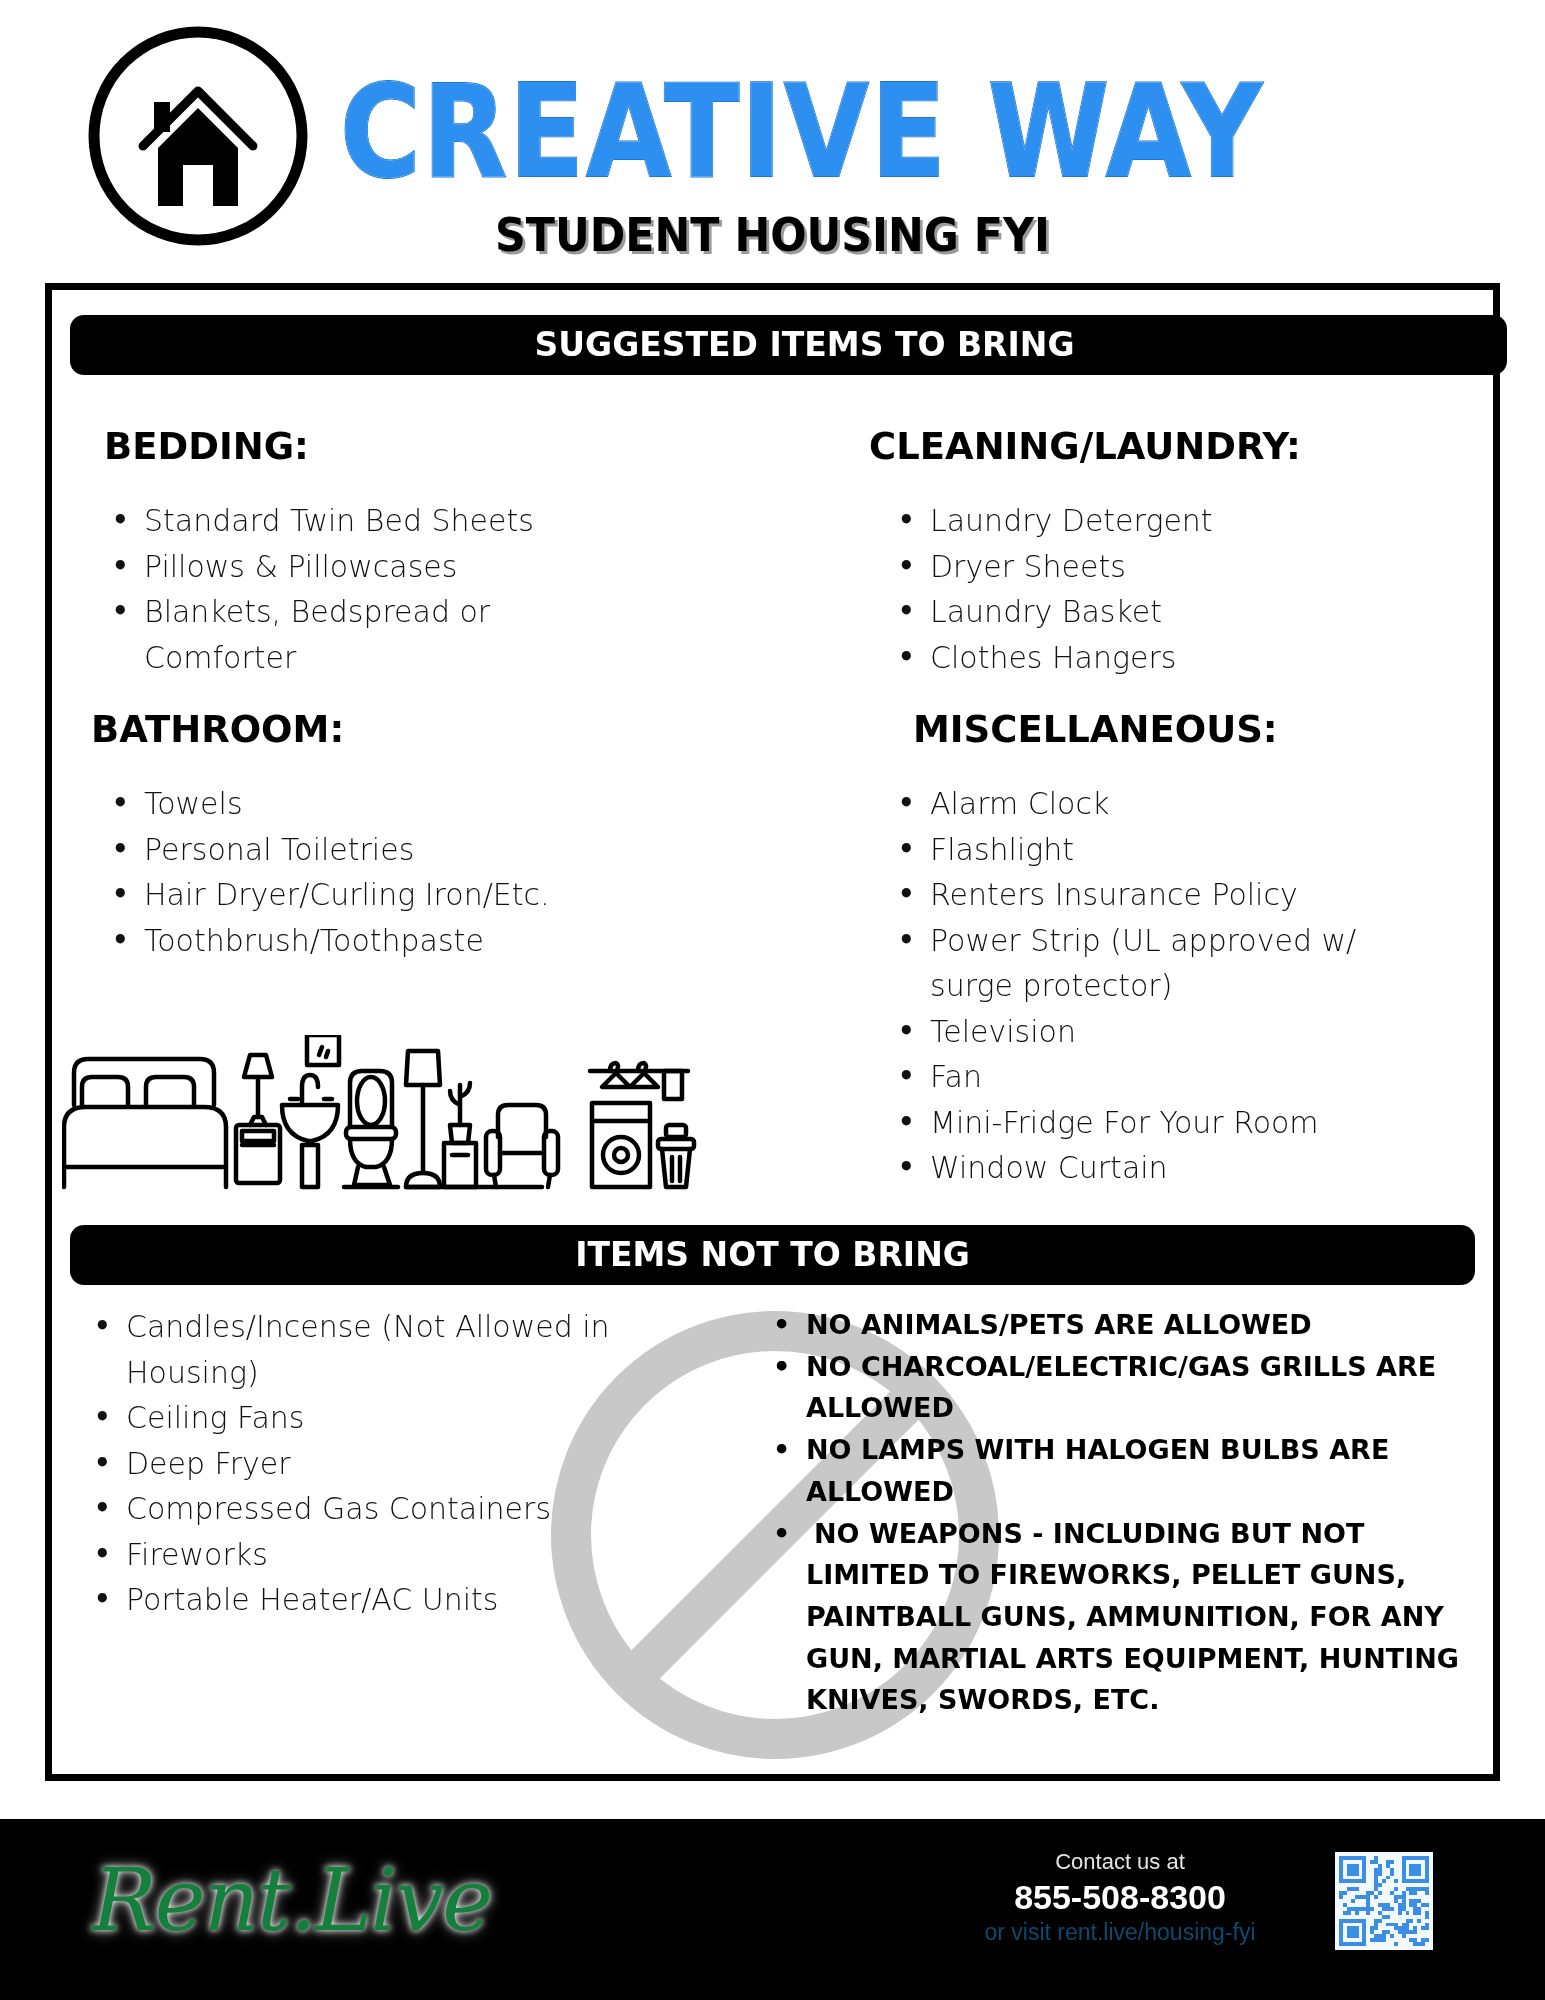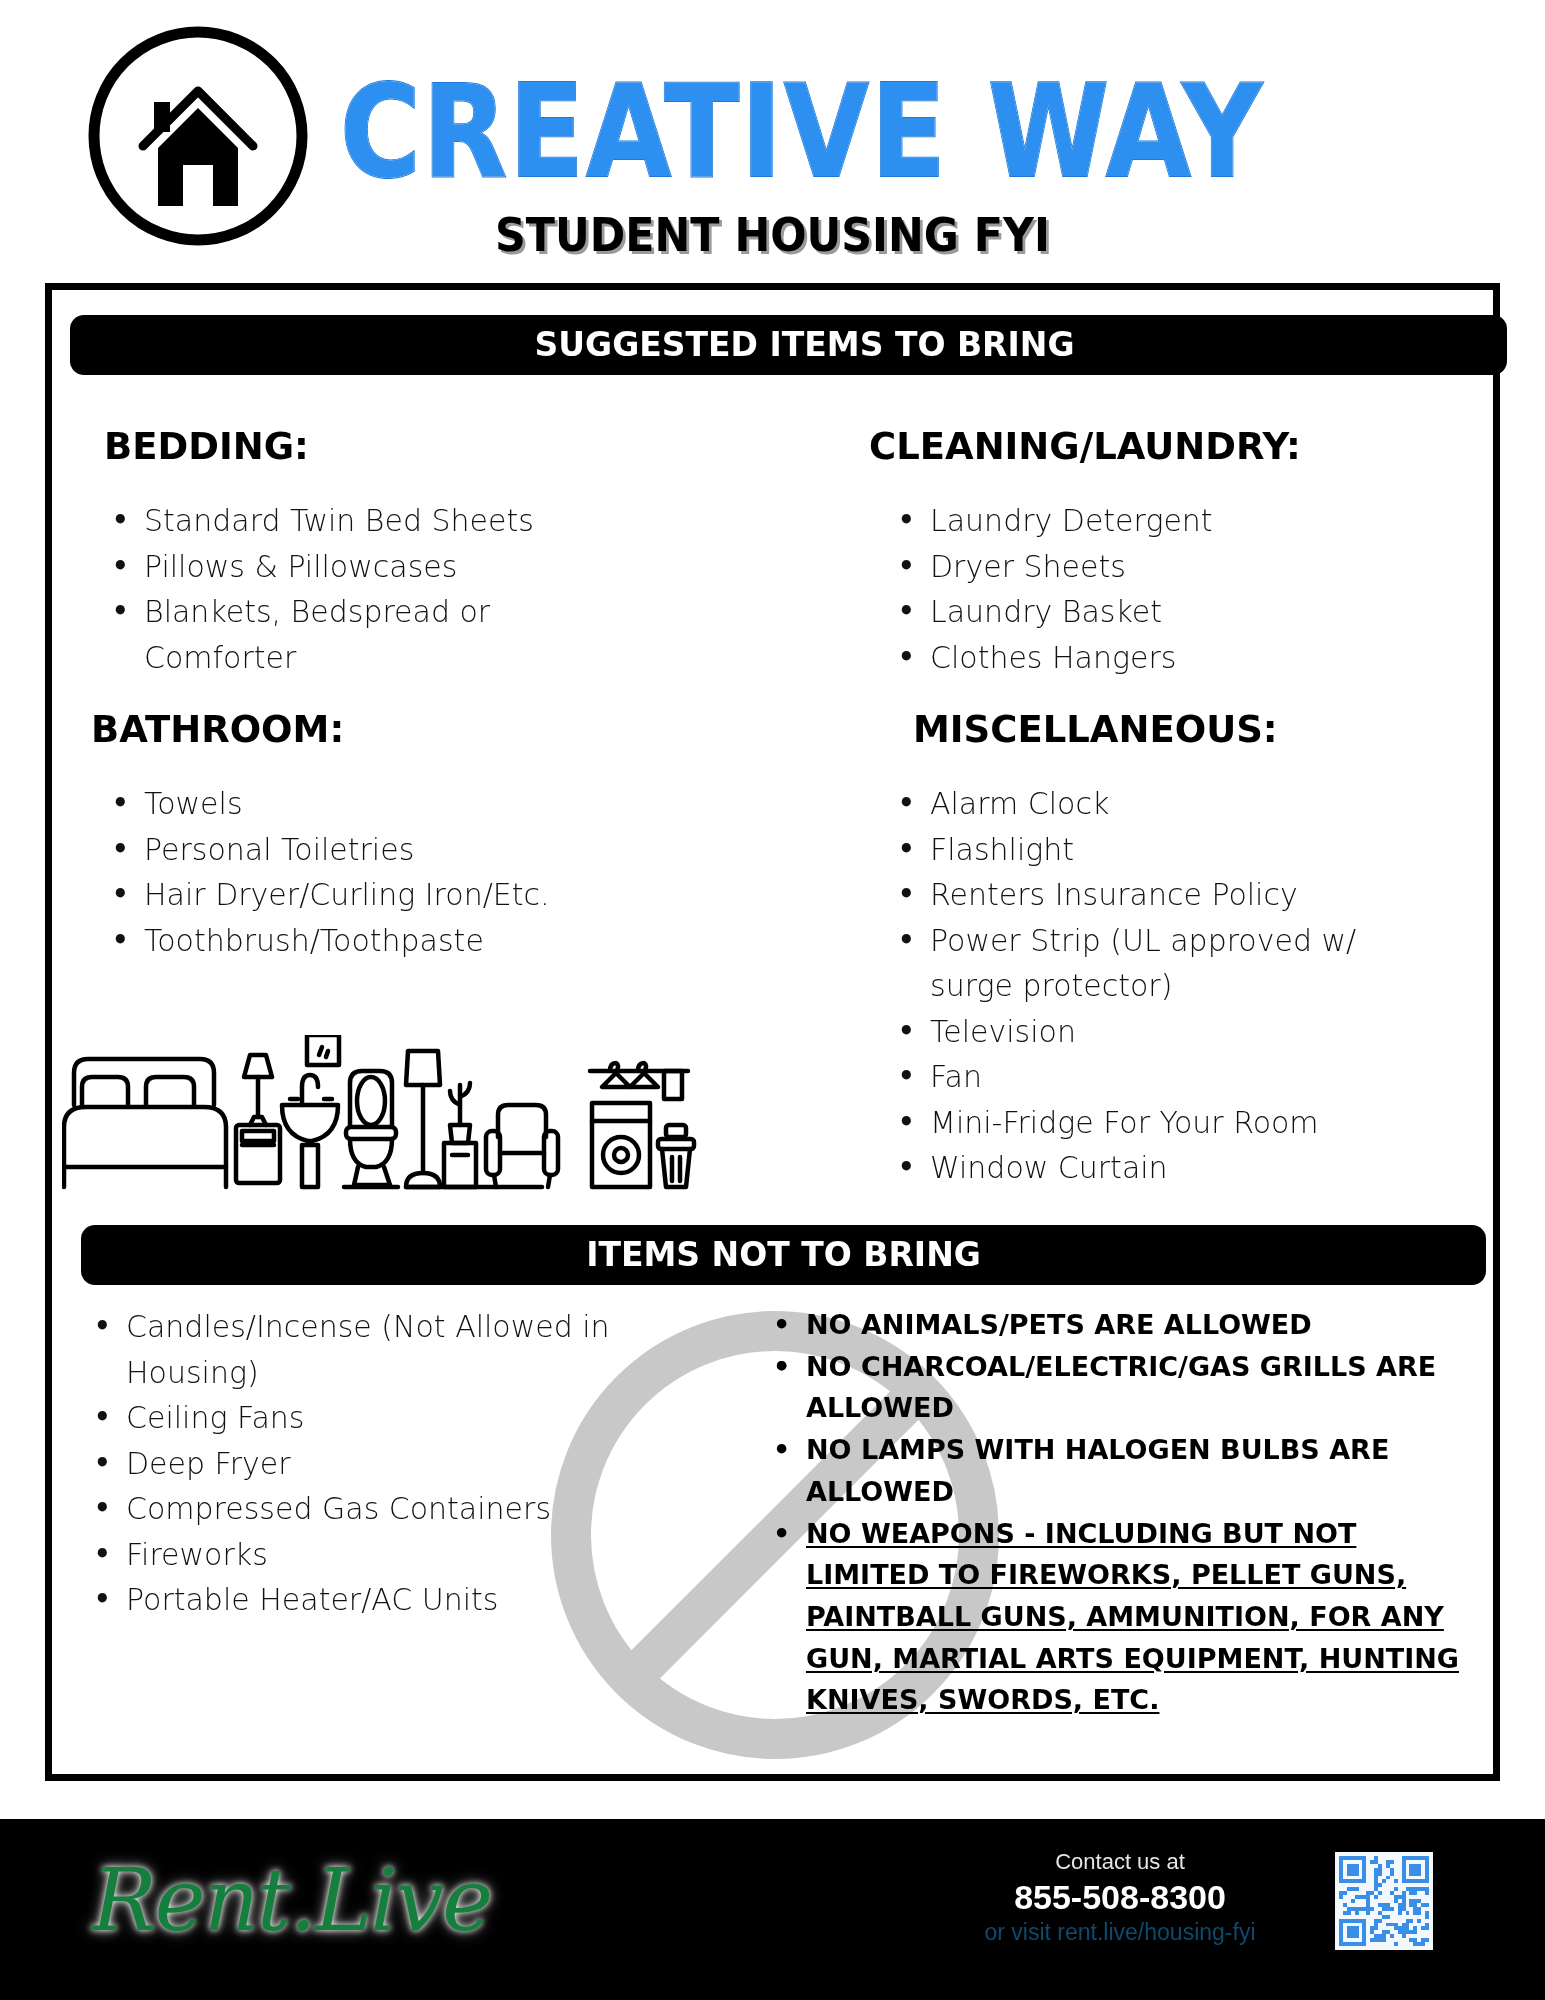--- a/index.html
+++ b/index.html
@@ -40,21 +40,21 @@
     box-sizing: border-box; border: 7px solid #000;
   }
   .section-bar {
     position: absolute; left: 70px; width: 1405px; height: 60px;
     background: #000; border-radius: 14px;
     color: #fff; text-align: center;
     font-family: "DejaVu Sans", sans-serif; font-weight: bold;
     font-size: 33px; line-height: 60px;
   }
   #bar-suggested { top: 315px; padding-left: 32px; }
-  #bar-not { top: 1225px; margin-left: 11px; }
+  #bar-not { top: 1225px; }
 
   .cat-head {
     position: absolute; font-family: "DejaVu Sans", sans-serif; font-weight: bold;
     font-size: 37px; line-height: 44px; white-space: nowrap;
   }
   ul.list {
     position: absolute; margin: 0; padding: 0; list-style: none;
     font-family: "DejaVu Sans", sans-serif; font-size: 30px; line-height: 45.5px;
     font-weight: 300; color: #111;
   }
@@ -78,21 +78,21 @@
 
   #not-list-left { left: 94px; top: 1304px; width: 600px; }
   #not-list-right {
     position: absolute; margin: 0; padding: 0; list-style: none;
     left: 773px; top: 1304px; width: 690px;
     font-family: "DejaVu Sans", sans-serif; font-size: 27px; line-height: 41.7px;
     font-weight: bold; color: #000;
   }
   #not-list-right li { position: relative; padding-left: 33px; }
   #not-list-right li .bullet { position: absolute; left: 0; top: 0; }
-  #not-list-right li.underline .txt { text-decoration: underline; text-decoration-thickness: 2px; text-underline-offset: 3px; }
+  #not-list-right li.underline .txt { text-decoration-thickness: 2px; text-underline-offset: 3px; margin-left: 8px; }
 
   
   #footer { left: 0; top: 1819px; width: 1545px; height: 181px; background: #000; }
   #brand-logo {
     left: 92px; top: 1840px; width: 330px; height: 120px;
     font-family: "DejaVu Serif", serif; font-style: italic; font-weight: normal;
     font-size: 86px; line-height: 120px; color: #15803d;
     text-shadow: 0 0 6px #fff, 0 0 14px rgba(255,255,255,0.7);
     letter-spacing: -2px;
   }

